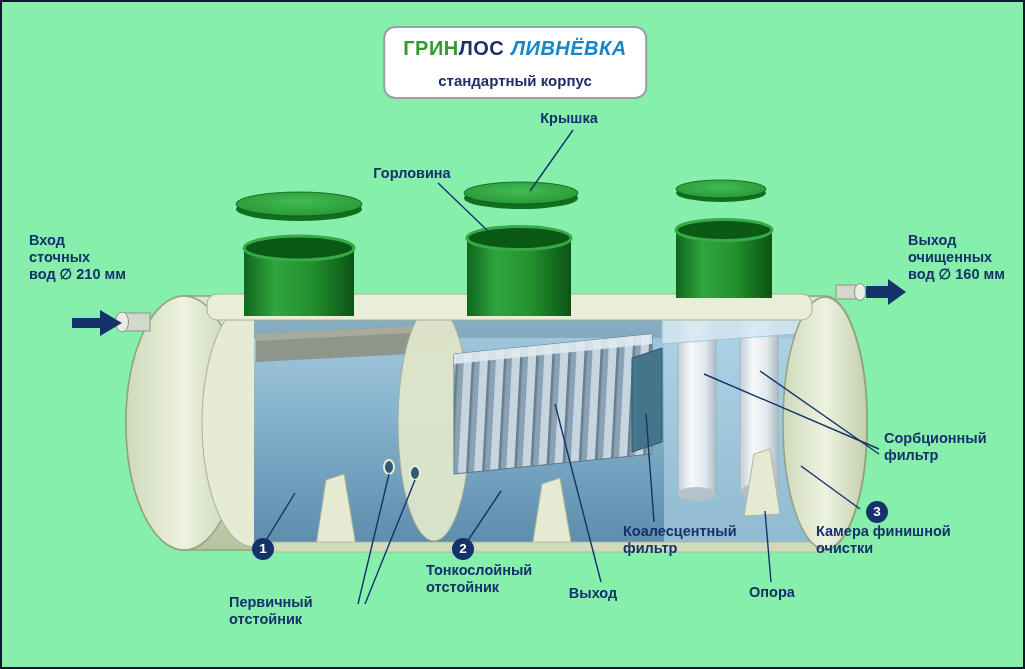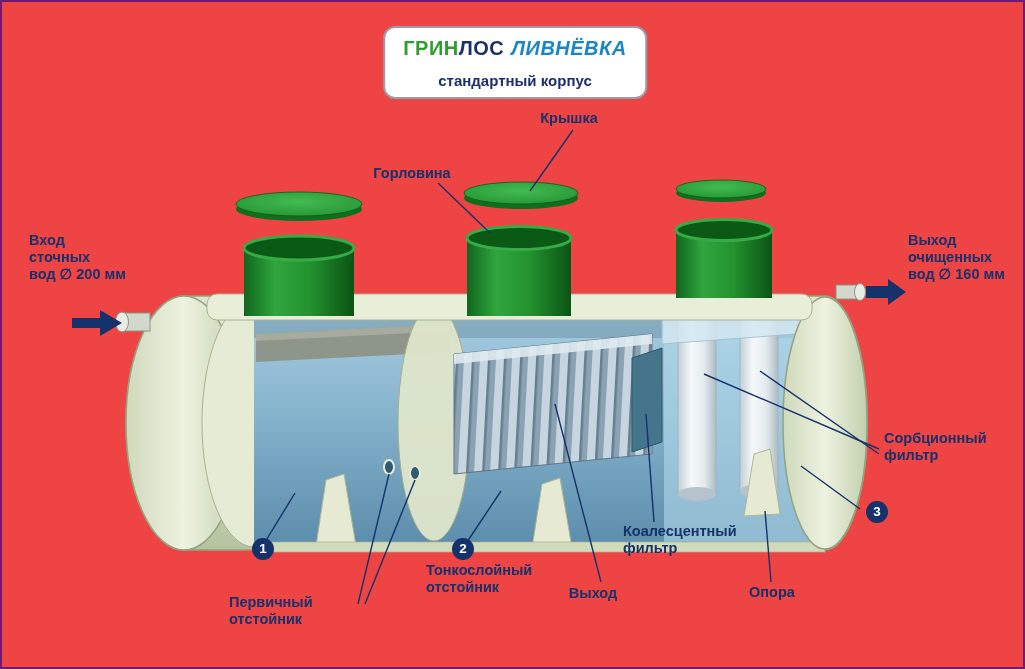--- a/index.html
+++ b/index.html
@@ -1,18 +1,18 @@
 <!DOCTYPE html>
 <html><head>
 <meta charset="utf-8">
 <style>
   * { margin:0; padding:0; box-sizing:border-box; }
   html,body { background:#ffffff; font-family:"Liberation Sans", sans-serif; }
-  .canvas { position:relative; width:1025px; height:669px; background:#ef4444;
-            border:2px solid #701a75; overflow:hidden; }
+  .canvas { position:relative; width:1025px; height:669px; background:#86efac;
+            border:2px solid #0f172a; overflow:hidden; }
   .scene { position:absolute; left:0; top:0; }
   .lbl { position:absolute; color:#16326b; font-weight:700; font-size:14.5px;
          line-height:1.18; white-space:pre-line; }
   .center { transform:translateX(-50%); text-align:center; }
   .badge { position:absolute; width:22px; height:22px; border-radius:50%;
            background:#16326b; color:#ffffff; font-weight:700; font-size:13.5px;
            line-height:22px; text-align:center; }
   .logo-box { position:absolute; left:513px; top:24px; transform:translateX(-50%);
               border:2px solid #999fa8; border-radius:12px; background:#ffffff;
               padding:9px 18px 8px; text-align:center; }
@@ -190,30 +190,32 @@
     </div>
     <div class="logo-sub">стандартный корпус</div>
   </div>
 
   <div class="lbl center" style="left:567px; top:108px;">Крышка</div>
 
   <div class="lbl center" style="left:410px; top:163px;">Горловина</div>
 
   <div class="lbl" style="left:27px; top:230px;">Вход
 сточных
-вод ∅ 200 мм</div>
+вод ∅ 210 мм</div>
 
   <div class="lbl" style="left:906px; top:230px;">Выход
 очищенных
 вод ∅ 160 мм</div>
 
   <div class="lbl" style="left:882px; top:428px;">Сорбционный
 фильтр</div>
 
   <div class="badge" style="left:864px; top:499px;">3</div>
+  <div class="lbl" style="left:814px; top:521px;">Камера финишной
+очистки</div>
 
   <div class="lbl center" style="left:770px; top:582px;">Опора</div>
 
   <div class="lbl" style="left:621px; top:521px;">Коалесцентный
 фильтр</div>
 
   <div class="lbl center" style="left:591px; top:583px;">Выход</div>
 
   <div class="badge" style="left:450px; top:536px;">2</div>
   <div class="lbl" style="left:424px; top:560px;">Тонкослойный

